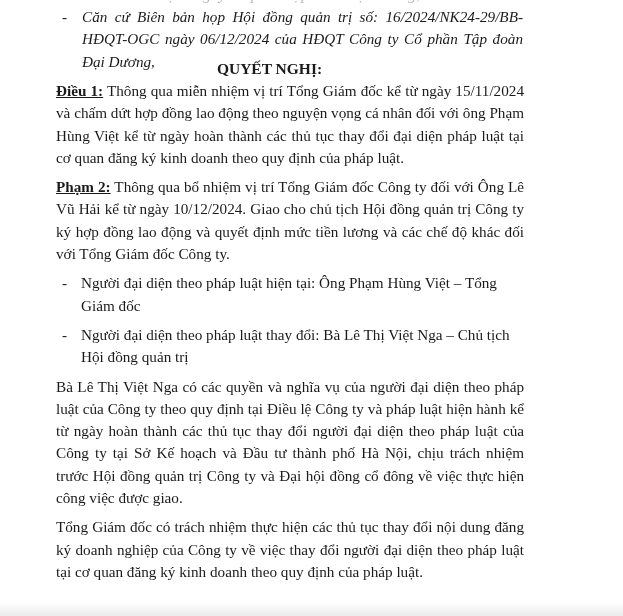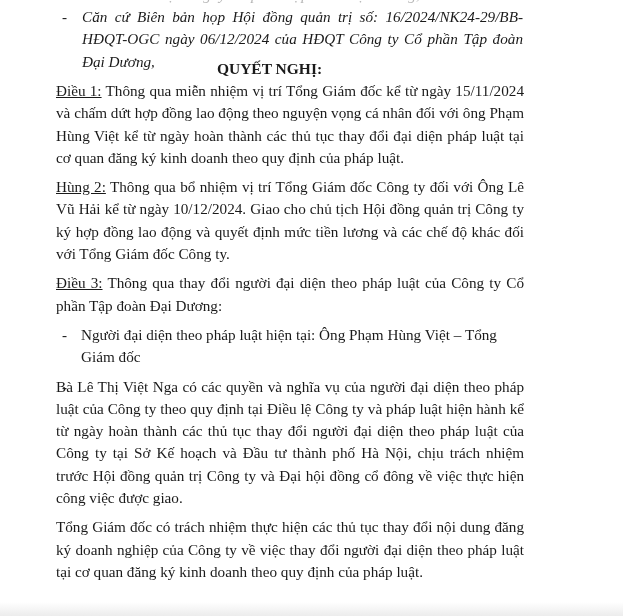--- a/index.html
+++ b/index.html
@@ -61,21 +61,21 @@
       position: absolute;
       left: 56px;
       top: 96px;
       width: 468px;
     }
     p.para {
       margin: 0 0 7px 0;
       text-align: justify;
     }
     .article-label {
-      font-weight: normal;
+      font-weight: bold;
       text-decoration: underline;
     }
     ul.dash-list {
       list-style: none;
       margin: 2px 0 3px 0;
       padding: 0;
     }
     ul.dash-list li {
       position: relative;
       padding-left: 25px;
@@ -109,34 +109,32 @@
 
   <div class="heading">QUYẾT NGHỊ:</div>
 
   <div class="body">
 
     <p class="para">
       <span class="article-label">Điều 1:</span><span> Thông qua miễn nhiệm vị trí Tổng Giám đốc kể từ ngày 15/11/2024 và chấm dứt hợp đồng lao động theo nguyện vọng cá nhân đối với ông Phạm Hùng Việt kể từ ngày hoàn thành các thủ tục thay đổi đại diện pháp luật tại cơ quan đăng ký kinh doanh theo quy định của pháp luật.</span>
     </p>
 
     <p class="para">
-      <span class="article-label">Hùng 2:</span><span> Thông qua bổ nhiệm vị trí Tổng Giám đốc Công ty đối với Ông Lê Vũ Hải kể từ ngày 10/12/2024. Giao cho chủ tịch Hội đồng quản trị Công ty ký hợp đồng lao động và quyết định mức tiền lương và các chế độ khác đối với Tổng Giám đốc Công ty.</span>
+      <span class="article-label">Phạm 2:</span><span> Thông qua bổ nhiệm vị trí Tổng Giám đốc Công ty đối với Ông Lê Vũ Hải kể từ ngày 10/12/2024. Giao cho chủ tịch Hội đồng quản trị Công ty ký hợp đồng lao động và quyết định mức tiền lương và các chế độ khác đối với Tổng Giám đốc Công ty.</span>
     </p>
 
-    <p class="para">
-      <span class="article-label">Điều 3:</span><span> Thông qua thay đổi người đại diện theo pháp luật của Công ty Cổ phần Tập đoàn Đại Dương:</span>
-    </p>
 
     <ul class="dash-list">
       <li>
         <span class="dash">-</span>
         <span>Người đại diện theo pháp luật hiện tại: Ông Phạm Hùng Việt – Tổng Giám đốc</span>
       </li>
       <li>
         <span class="dash">-</span>
+        <span>Người đại diện theo pháp luật thay đổi: Bà Lê Thị Việt Nga – Chủ tịch Hội đồng quản trị</span>
       </li>
     </ul>
 
     <p class="para">Bà Lê Thị Việt Nga có các quyền và nghĩa vụ của người đại diện theo pháp luật của Công ty theo quy định tại Điều lệ Công ty và pháp luật hiện hành kể từ ngày hoàn thành các thủ tục thay đổi người đại diện theo pháp luật của Công ty tại Sở Kế hoạch và Đầu tư thành phố Hà Nội, chịu trách nhiệm trước Hội đồng quản trị Công ty và Đại hội đồng cổ đông về việc thực hiện công việc được giao.</p>
 
     <p class="para">Tổng Giám đốc có trách nhiệm thực hiện các thủ tục thay đổi nội dung đăng ký doanh nghiệp của Công ty về việc thay đổi người đại diện theo pháp luật tại cơ quan đăng ký kinh doanh theo quy định của pháp luật.</p>
 
   </div>
 </div>
 

